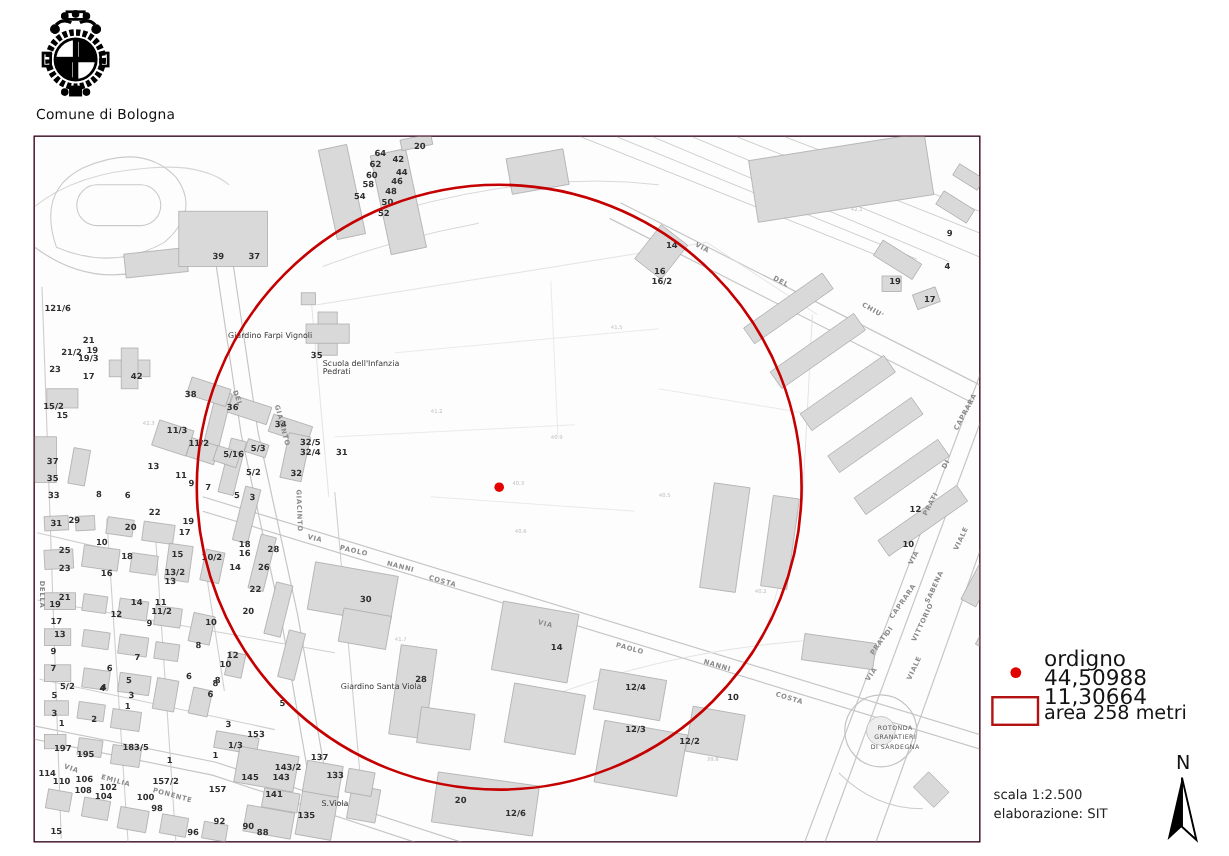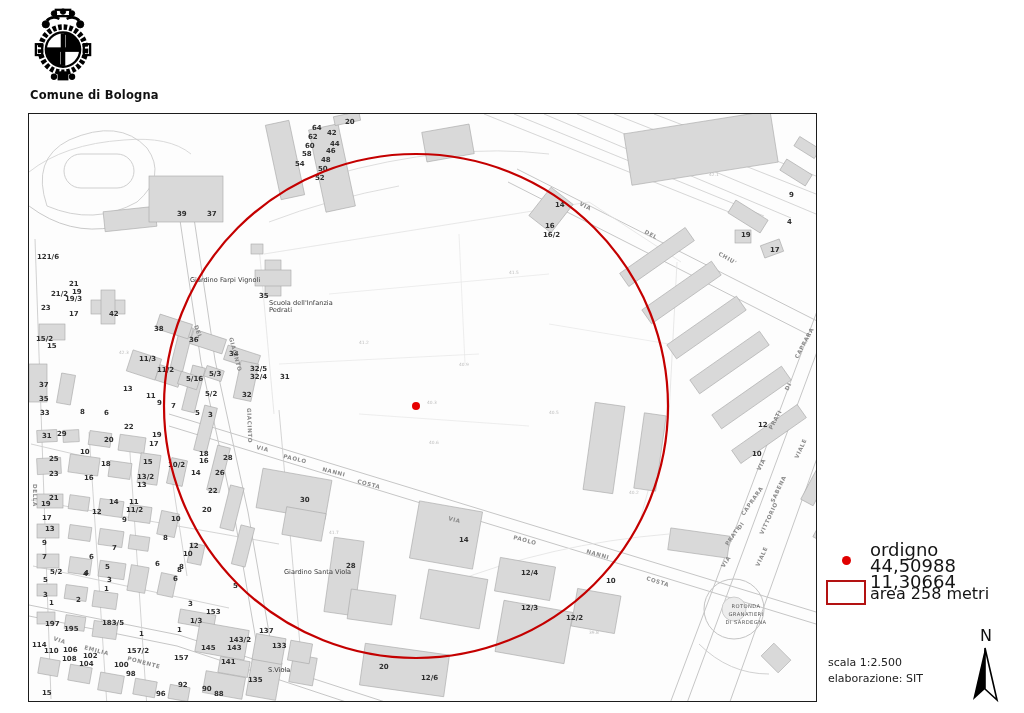--- a/index.html
+++ b/index.html
@@ -2,21 +2,21 @@
 <html><head>
 <meta charset="utf-8">
 <style>
   html,body{margin:0;padding:0;background:#ffffff;width:1024px;height:713px;overflow:hidden;
             font-family:"DejaVu Sans","Liberation Sans",sans-serif;}
   .page{position:relative;width:1024px;height:713px;background:#fff;}
 
   
   .brand{position:absolute;left:30px;top:8px;width:200px;}
   .crest{display:block;margin-left:4px;}
-  .brand-name{margin-top:4px;font-size:11.5px;font-weight:bold;color:#111;letter-spacing:.2px;}
+  .brand-name{margin-top:4px;font-size:11.5px;font-weight:normal;color:#111;letter-spacing:.2px;}
 
   
   .map-frame{position:absolute;left:28px;top:113px;width:787px;height:587px;
              border:1.6px solid #1c1c1c;background:#ec4899;box-sizing:content-box;}
   .map-frame svg{display:block;}
 
   
   text{font-family:"DejaVu Sans","Liberation Sans",sans-serif;}
   .mn{font-size:7px;font-weight:bold;fill:#2e2e2e;}
   .ms{font-size:5.6px;font-weight:bold;fill:#8a8a8a;letter-spacing:.6px;}

